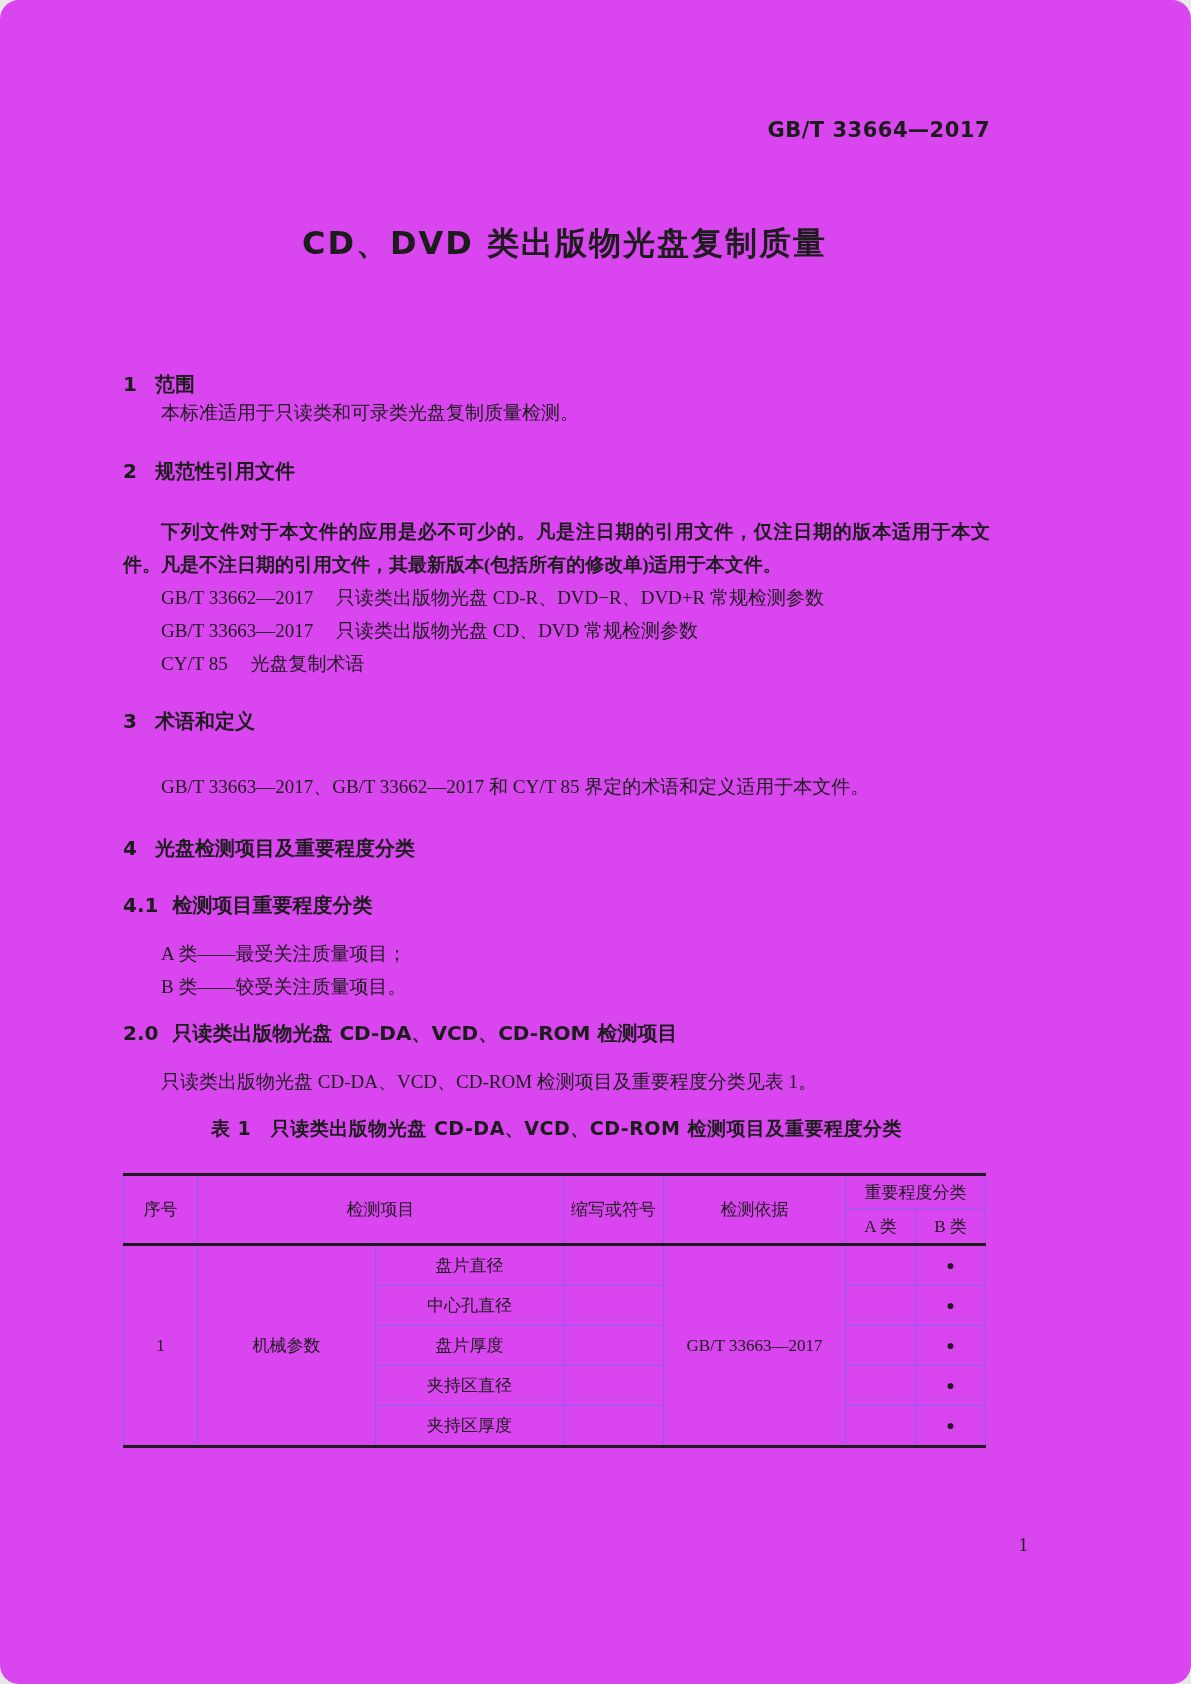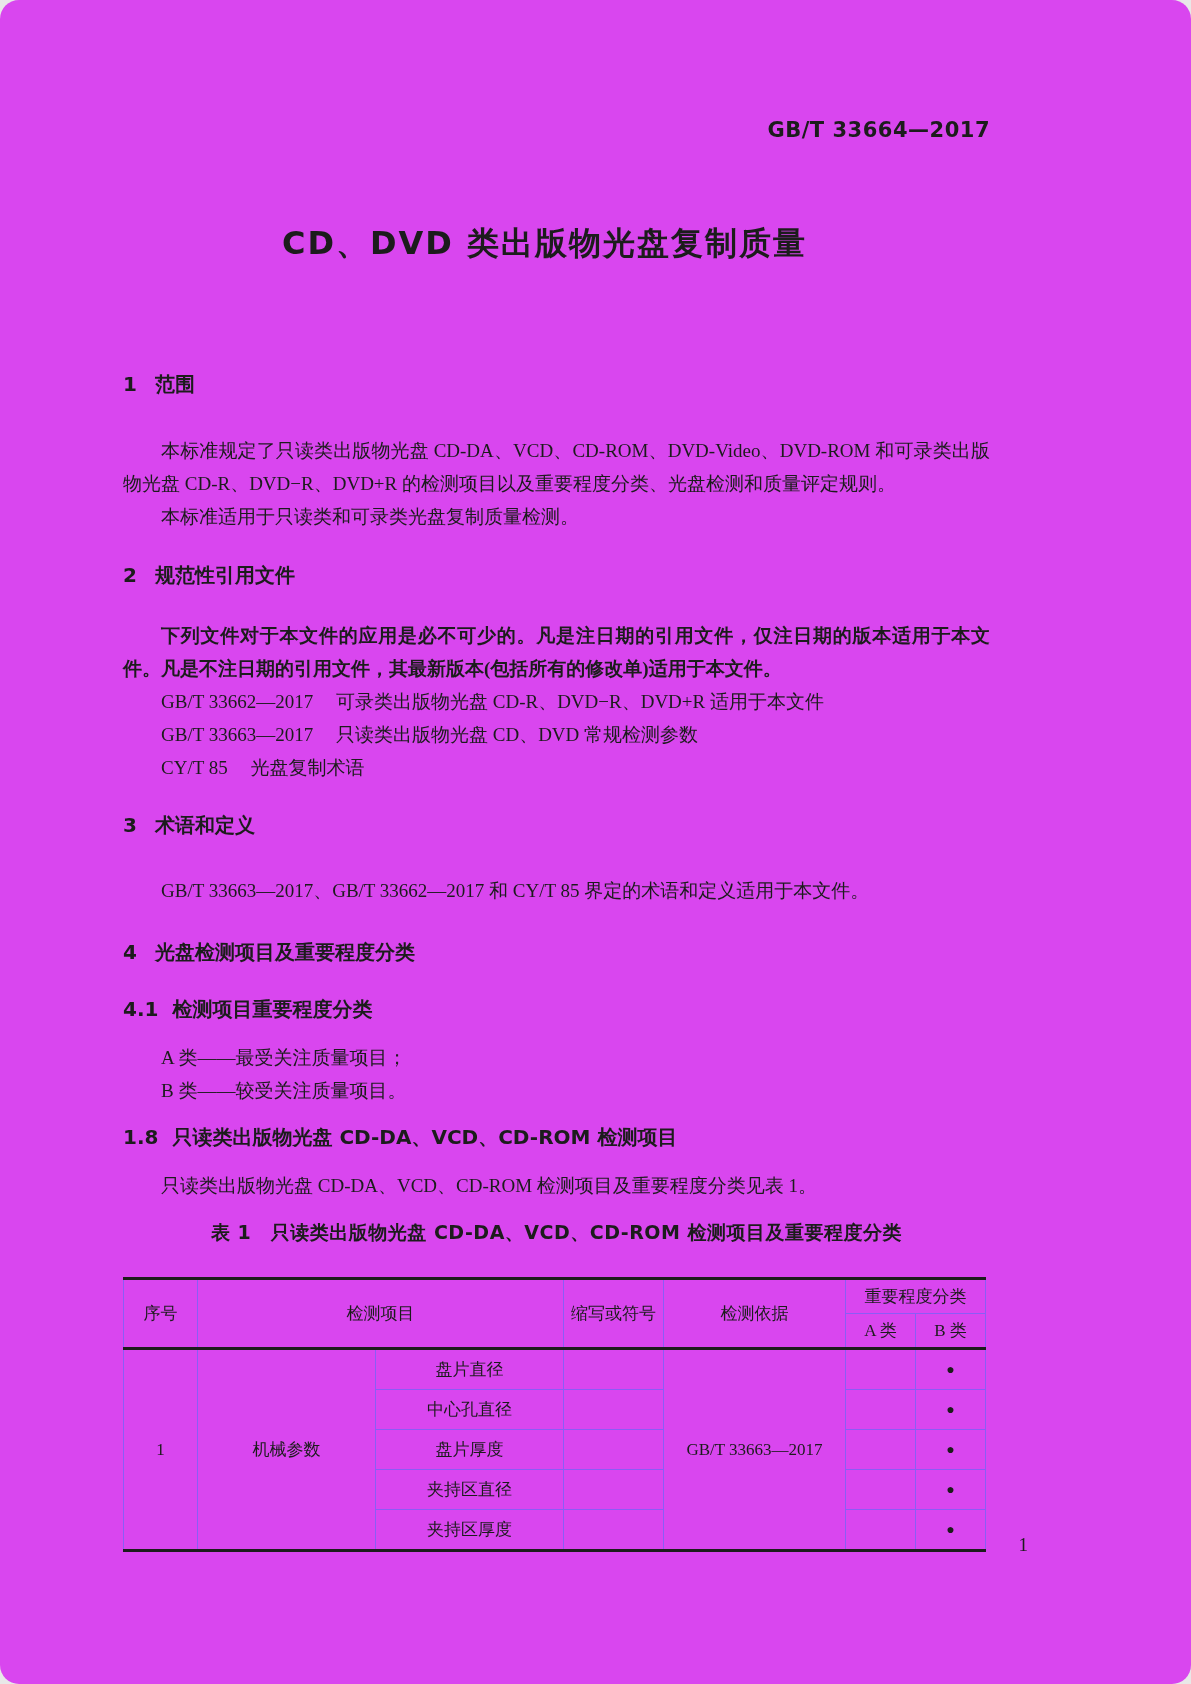--- a/index.html
+++ b/index.html
@@ -16,21 +16,21 @@
   .doc-number {
     position:absolute;
     top:118px; right:201px;
     font-family:"DejaVu Sans","Liberation Sans",sans-serif;
     font-weight:bold;
     font-size:21px;
     letter-spacing:0.5px;
   }
   .doc-title {
     position:absolute;
-    top:222px; left:111px; width:867px;
+    top:222px; left:131px; width:867px;
     text-align:center;
     font-family:"DejaVu Sans","Liberation Sans",sans-serif;
     font-weight:bold;
     font-size:32px;
     line-height:42px;
     letter-spacing:2px;
   }
   .content {
     position:absolute;
     top:372px; left:123px; width:867px;
@@ -103,29 +103,28 @@
   <div class="doc-title">
     <div>CD、DVD 类出版物光盘复制质量</div>
   </div>
 
   <div class="content">
 
     <div class="sec-heading">
       <span class="sec-num">1</span>
       <span>范围</span>
     </div>
-    <p class="para" style="margin-top:38px;">本标准规定了只读类出版物光盘 CD-DA、VCD、CD-ROM、DVD-Video、DVD-ROM 和可录类出版物光盘 CD-R、DVD−R、DVD+R 的检测项目以及重要程度分类、光盘检测和质量评定规则。</p>
     <p class="para">本标准适用于只读类和可录类光盘复制质量检测。</p>
 
     <div class="sec-heading" style="margin-top:30px;">
       <span class="sec-num">2</span>
       <span>规范性引用文件</span>
     </div>
     <p class="para" style="margin-top:32px;font-weight:bold;">下列文件对于本文件的应用是必不可少的。凡是注日期的引用文件，仅注日期的版本适用于本文件。凡是不注日期的引用文件，其最新版本(包括所有的修改单)适用于本文件。</p>
-    <p class="ref-line"><span>GB/T 33662—2017</span><span class="ref-gap"></span><span>可录类出版物光盘 CD-R、DVD−R、DVD+R 适用于本文件</span></p>
+    <p class="ref-line"><span>GB/T 33662—2017</span><span class="ref-gap"></span><span>只读类出版物光盘 CD-R、DVD−R、DVD+R 常规检测参数</span></p>
     <p class="ref-line"><span>GB/T 33663—2017</span><span class="ref-gap"></span><span>只读类出版物光盘 CD、DVD 常规检测参数</span></p>
     <p class="ref-line"><span>CY/T 85</span><span class="ref-gap"></span><span>光盘复制术语</span></p>
 
     <div class="sec-heading" style="margin-top:29px;">
       <span class="sec-num">3</span>
       <span>术语和定义</span>
     </div>
     <p class="para" style="margin-top:37px;">GB/T 33663—2017、GB/T 33662—2017 和 CY/T 85 界定的术语和定义适用于本文件。</p>
 
     <div class="sec-heading" style="margin-top:33px;">
@@ -134,21 +133,21 @@
     </div>
 
     <div class="sec-heading" style="margin-top:33px;">
       <span class="sec-num" style="margin-right:14px;">4.1</span>
       <span>检测项目重要程度分类</span>
     </div>
     <p class="class-line" style="margin-top:20px;">A 类——最受关注质量项目；</p>
     <p class="class-line">B 类——较受关注质量项目。</p>
 
     <div class="sec-heading" style="margin-top:18px;">
-      <span class="sec-num" style="margin-right:14px;">1.8</span>
+      <span class="sec-num" style="margin-right:14px;">2.0</span>
       <span>只读类出版物光盘 CD-DA、VCD、CD-ROM 检测项目</span>
     </div>
     <p class="para" style="margin-top:20px;">只读类出版物光盘 CD-DA、VCD、CD-ROM 检测项目及重要程度分类见表 1。</p>
 
     <div class="table-caption">表 1　只读类出版物光盘 CD-DA、VCD、CD-ROM 检测项目及重要程度分类</div>
 
     <table class="std">
       <colgroup>
         <col style="width:74px;">
         <col style="width:178px;">

